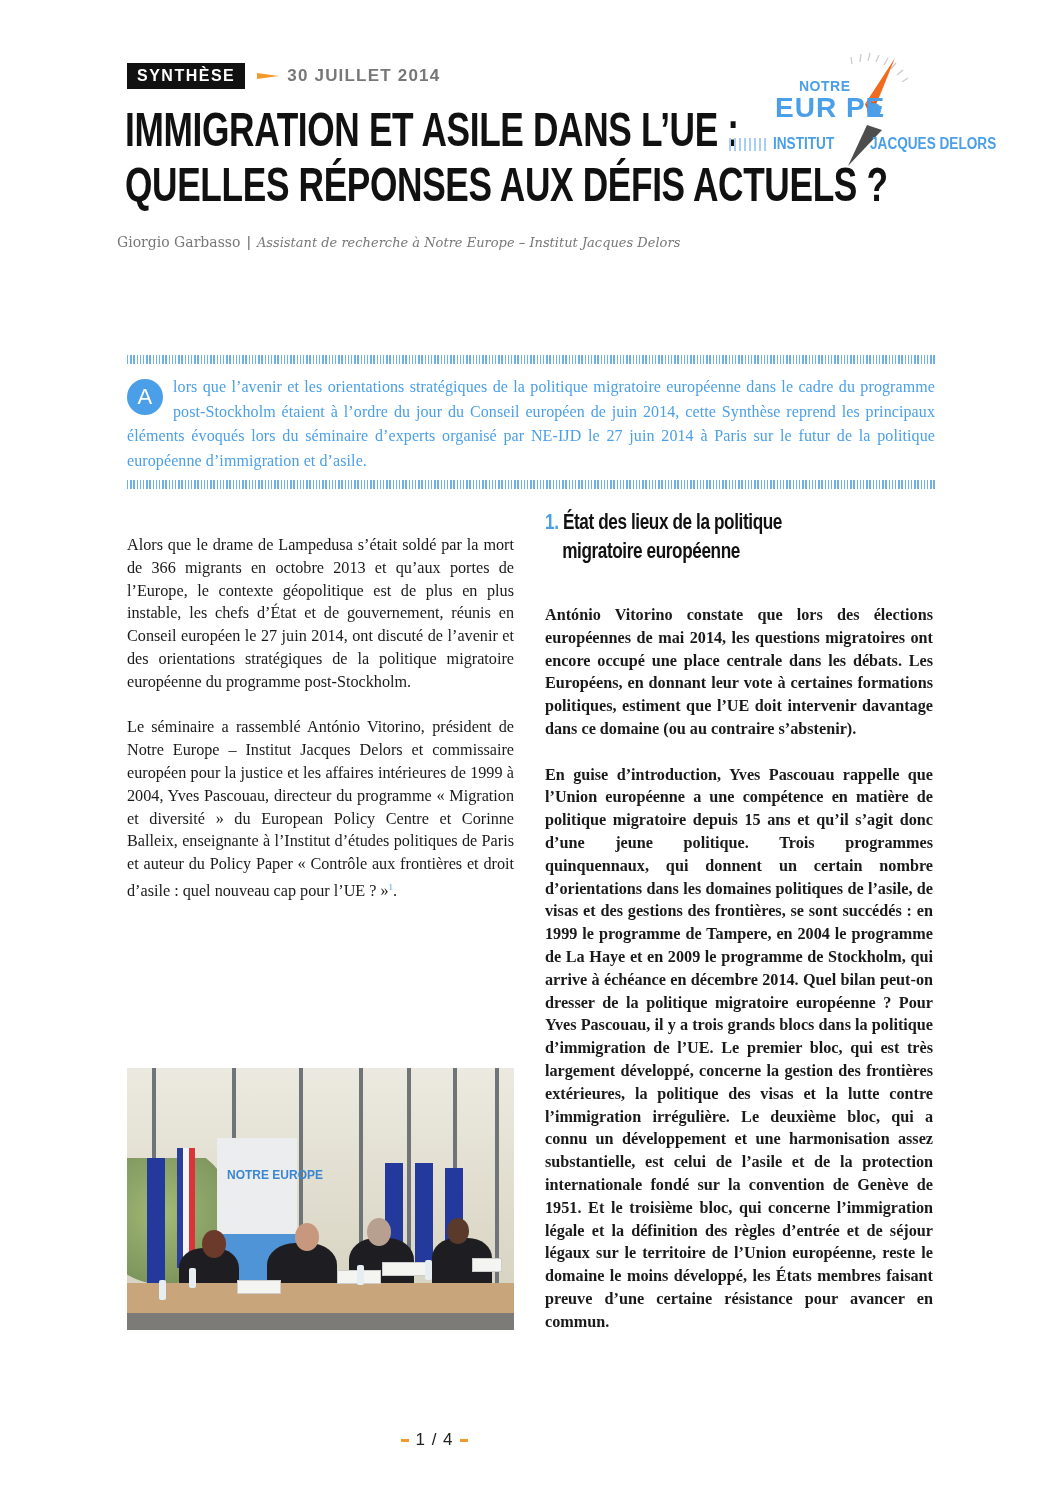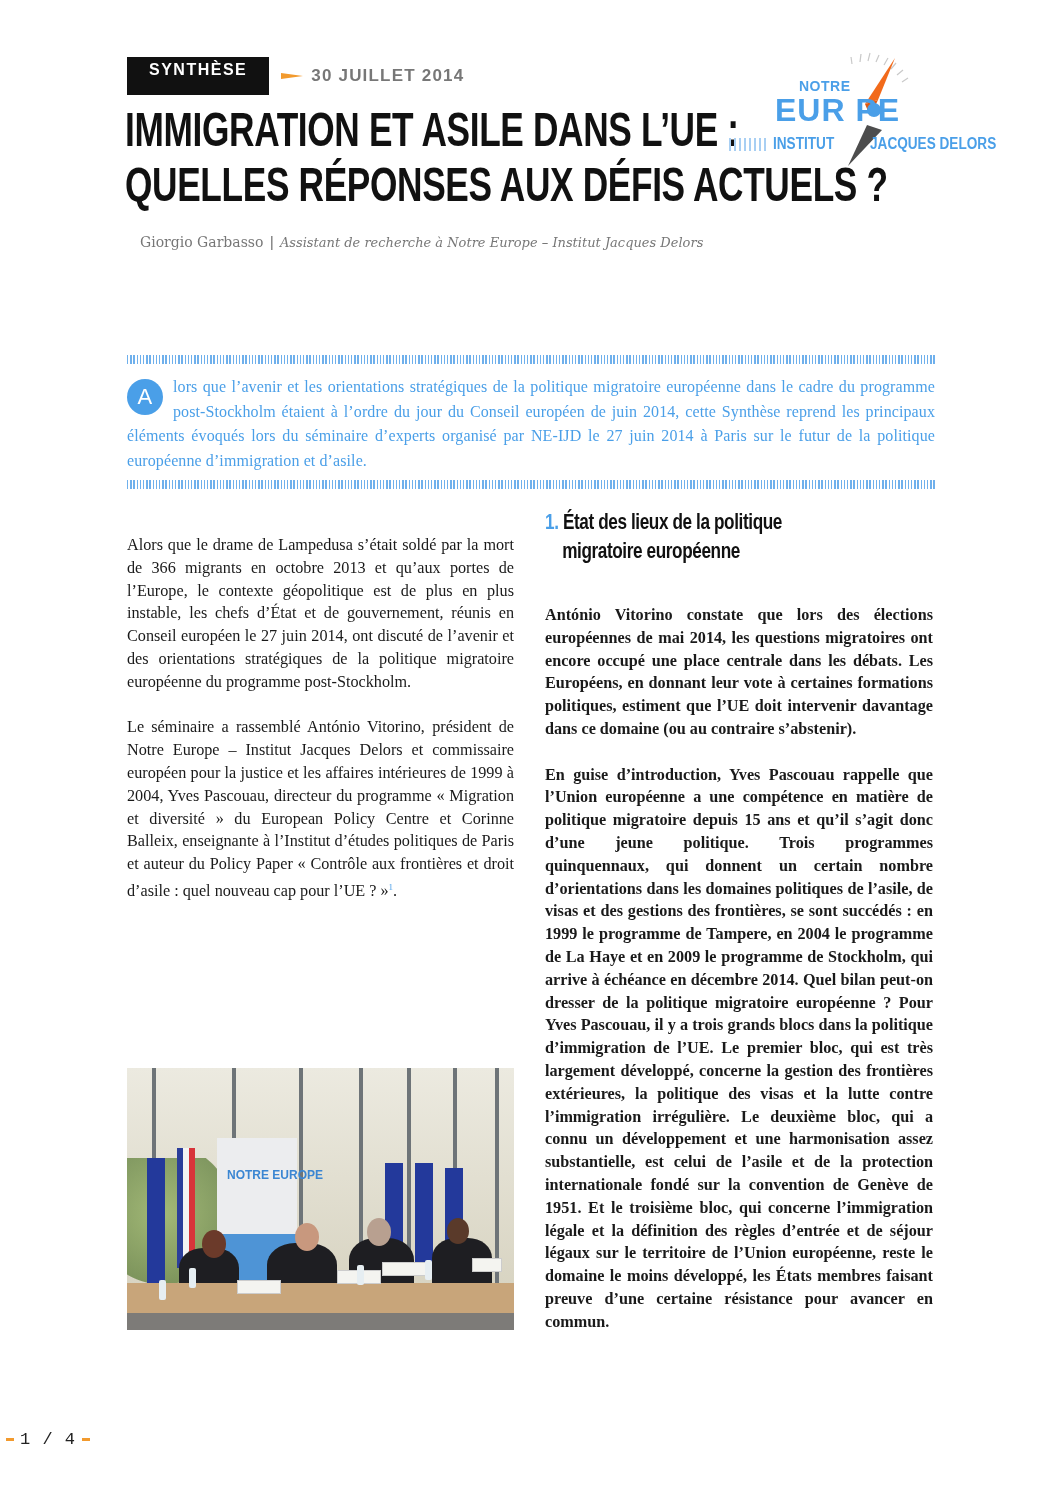--- a/index.html
+++ b/index.html
@@ -1,33 +1,33 @@
 <!DOCTYPE html>
 <html><head>
 <meta charset="utf-8">
 <style>
   * { margin: 0; padding: 0; box-sizing: border-box; }
   html, body { width: 1058px; height: 1497px; background: #ffffff; overflow: hidden; }
   body { position: relative; font-family: "DejaVu Serif", serif; color: #1a1a1a; }
 
   .badge-row { position: absolute; left: 127px; top: 63px; height: 26px; display: flex; align-items: center; }
-  .badge { background: #111; color: #fff; font-family: "Liberation Sans", sans-serif; font-weight: bold; font-size: 16px; letter-spacing: 1.5px; padding: 3px 22px; height: 38px; line-height: 20px; }
+  .badge { background: #111; color: #fff; font-family: "Liberation Sans", sans-serif; font-weight: bold; font-size: 16px; letter-spacing: 1.5px; padding: 3px 10px; height: 26px; line-height: 20px; }
   .arrow { width: 0; height: 0; margin-left: 12px; border-top: 5px solid transparent; border-bottom: 5px solid transparent; border-left: 22px solid #f29a2e; transform: scaleY(0.6); }
   .date { font-family: "Liberation Sans", sans-serif; font-weight: bold; font-size: 17px; color: #777; letter-spacing: 1.2px; margin-left: 8px; }
 
   .title { position: absolute; left: 125px; top: 102px; font-family: "Liberation Sans", sans-serif; font-size: 49px; line-height: 55px; color: #111; transform: scaleX(0.72); transform-origin: left top; white-space: nowrap; letter-spacing: -0.5px; }
 
-  .author { position: absolute; left: 140px; top: 234px; font-size: 14px; color: #777; white-space: nowrap; text-align: right; }
+  .author { position: absolute; left: 117px; top: 234px; font-size: 14px; color: #777; white-space: nowrap; text-align: right; }
   .author .name { font-family: "DejaVu Serif", serif; }
   .author .sep { color: #666; font-family: "Liberation Sans", sans-serif; margin: 0 2px; }
   .author .role { font-style: italic; font-size: 13px; }
 
   .logo { position: absolute; left: 735px; top: 48px; width: 270px; height: 125px; }
   .logo .notre { position: absolute; left: 64px; top: 30px; font-family: "Liberation Sans", sans-serif; font-weight: bold; font-size: 14px; color: #4a9fe8; letter-spacing: 0.5px; }
-  .logo .europe { position: absolute; left: 40px; top: 44px; font-family: "Liberation Sans", sans-serif; font-weight: bold; font-size: 32px; color: #4a9fe8; letter-spacing: 1px; }
+  .logo .europe { position: absolute; left: 40px; top: 44px; font-family: "Liberation Sans", sans-serif; font-weight: bold; font-size: 28px; color: #4a9fe8; letter-spacing: 1px; }
   .logo .institut { position: absolute; left: 38px; top: 87px; font-family: "Liberation Sans", sans-serif; font-weight: bold; font-size: 16px; color: #4a9fe8; transform: scaleX(0.85); transform-origin: left; }
   .logo .jacques { position: absolute; left: 135px; top: 87px; font-family: "Liberation Sans", sans-serif; font-weight: bold; font-size: 16px; color: #4a9fe8; transform: scaleX(0.85); transform-origin: left; white-space: nowrap; }
   .logo .bars { position: absolute; left: -6px; top: 90px; width: 40px; height: 13px; background: repeating-linear-gradient(90deg, #a8cff3 0 2px, transparent 2px 5px); }
   .logo svg { position: absolute; left: 0; top: 0; }
 
   .hatch { position: absolute; left: 127px; width: 808px; height: 9px; background: repeating-linear-gradient(90deg, #6fb0ec 0 1.4px, transparent 1.4px 3.2px); }
   .hatch.top { top: 355px; }
   .hatch.bottom { top: 480px; }
 
   .intro { position: absolute; left: 127px; top: 375px; width: 808px; font-size: 16px; line-height: 24.5px; color: #4a9fe8; text-align: justify; font-family: "Liberation Serif", serif; letter-spacing: 0.1px; }
@@ -52,21 +52,21 @@
   .photo .flag { position: absolute; width: 18px; }
   .photo .eu { background: #23399b; }
   .photo .fr { background: linear-gradient(90deg, #2b3e9a 0 33%, #f4f4f4 33% 66%, #d8343a 66%); }
   .photo .table { position: absolute; left: 0; top: 215px; width: 387px; height: 30px; background: #c8a57a; }
   .photo .floor { position: absolute; left: 0; top: 245px; width: 387px; height: 17px; background: #7d7b78; }
   .photo .person { position: absolute; border-radius: 40% 40% 10% 10%; background: #1e1e22; }
   .photo .head { position: absolute; border-radius: 50%; background: #c8987e; }
   .photo .card { position: absolute; background: #f4f4f0; height: 14px; width: 44px; border: 1px solid #ccc; }
   .photo .bottle { position: absolute; width: 7px; height: 20px; background: #e6eef2; border-radius: 2px; }
 
-  .footer { position: absolute; left: 0; top: 1430px; width: 869px; text-align: left; font-family: Liberation Mono, monospace; font-size: 17px; color: #222; letter-spacing: 1px; }
+  .footer { position: absolute; left: 0; top: 1430px; width: 869px; text-align: center; font-family: Liberation Sans, sans-serif; font-size: 17px; color: #222; letter-spacing: 1px; }
   .footer .dash { display: inline-block; width: 8px; height: 3px; background: #f29a2e; vertical-align: middle; margin: 0 6px; }
 </style>
 </head>
 <body>
 
 <div class="badge-row">
   <span class="badge">SYNTHÈSE</span>
   <span class="arrow"></span>
   <span class="date">30 JUILLET 2014</span>
 </div>

